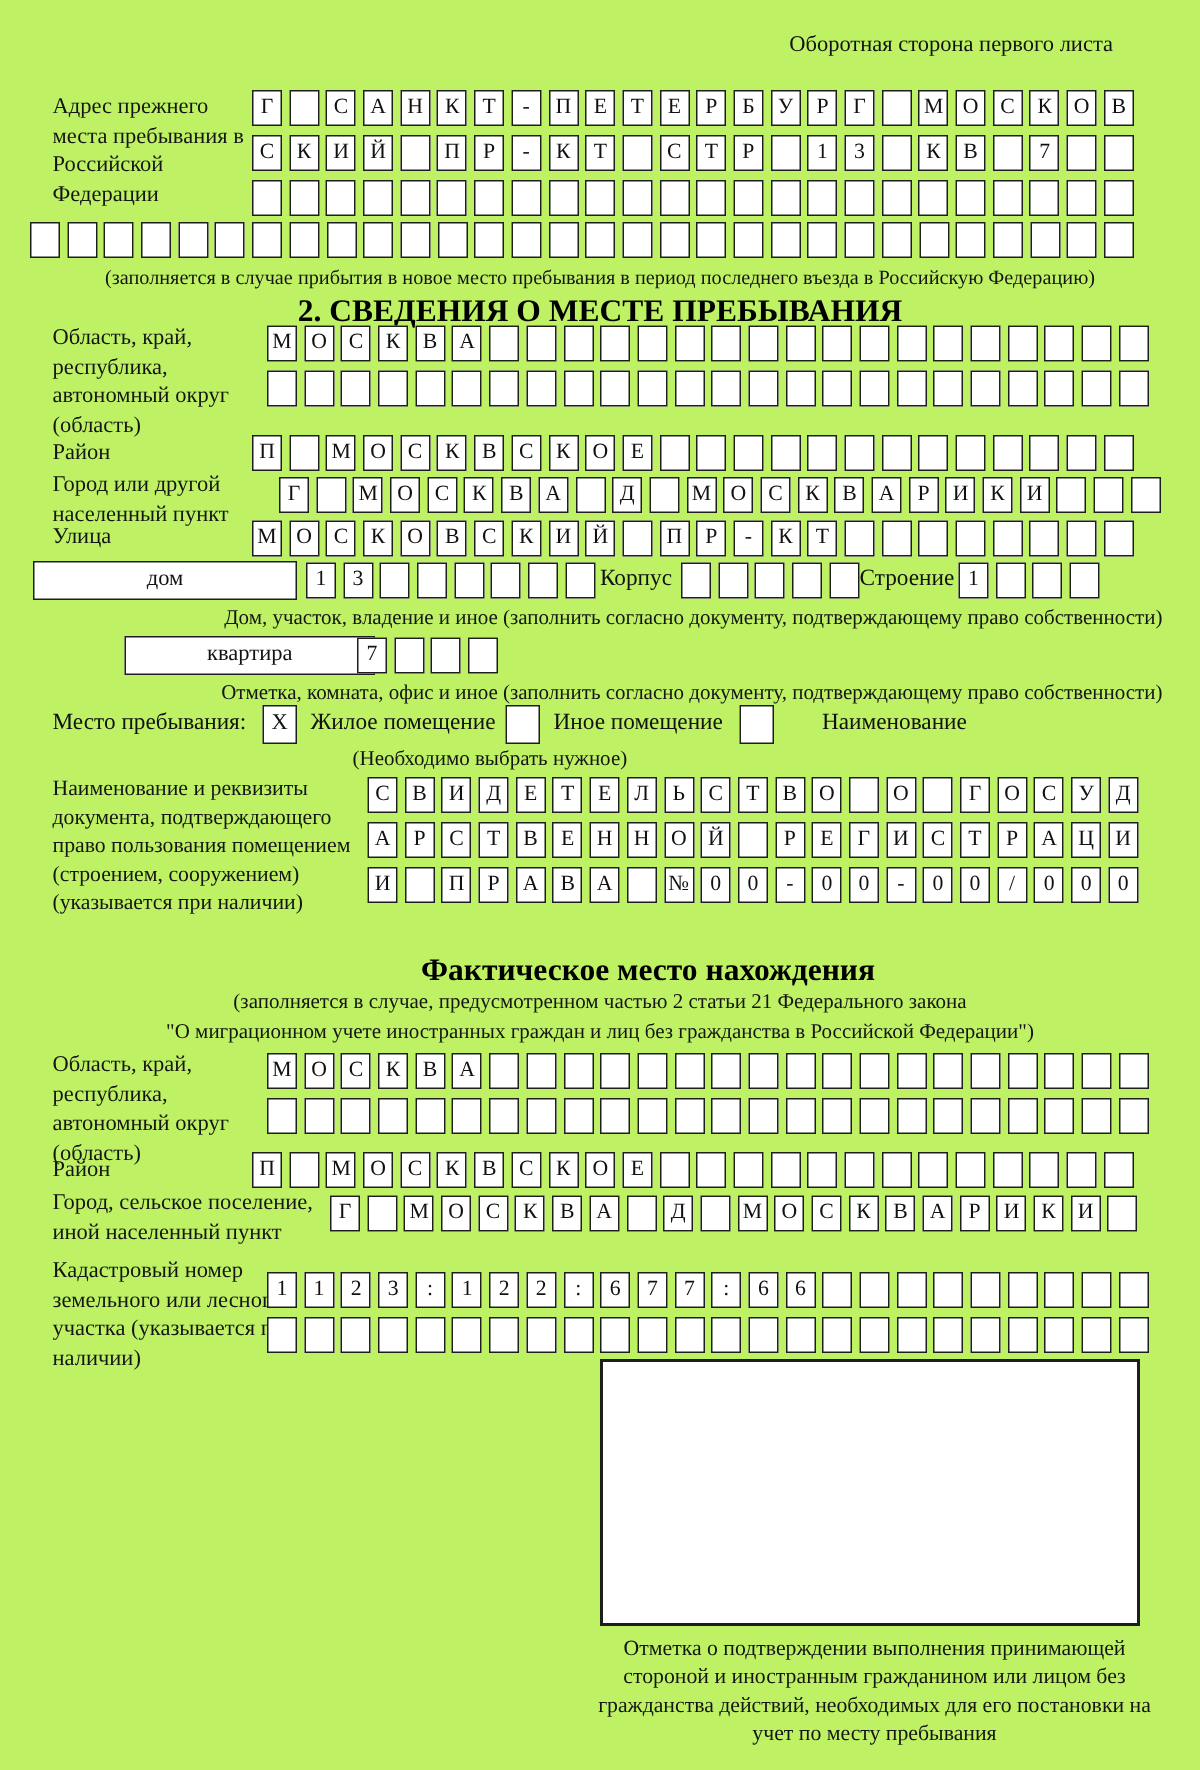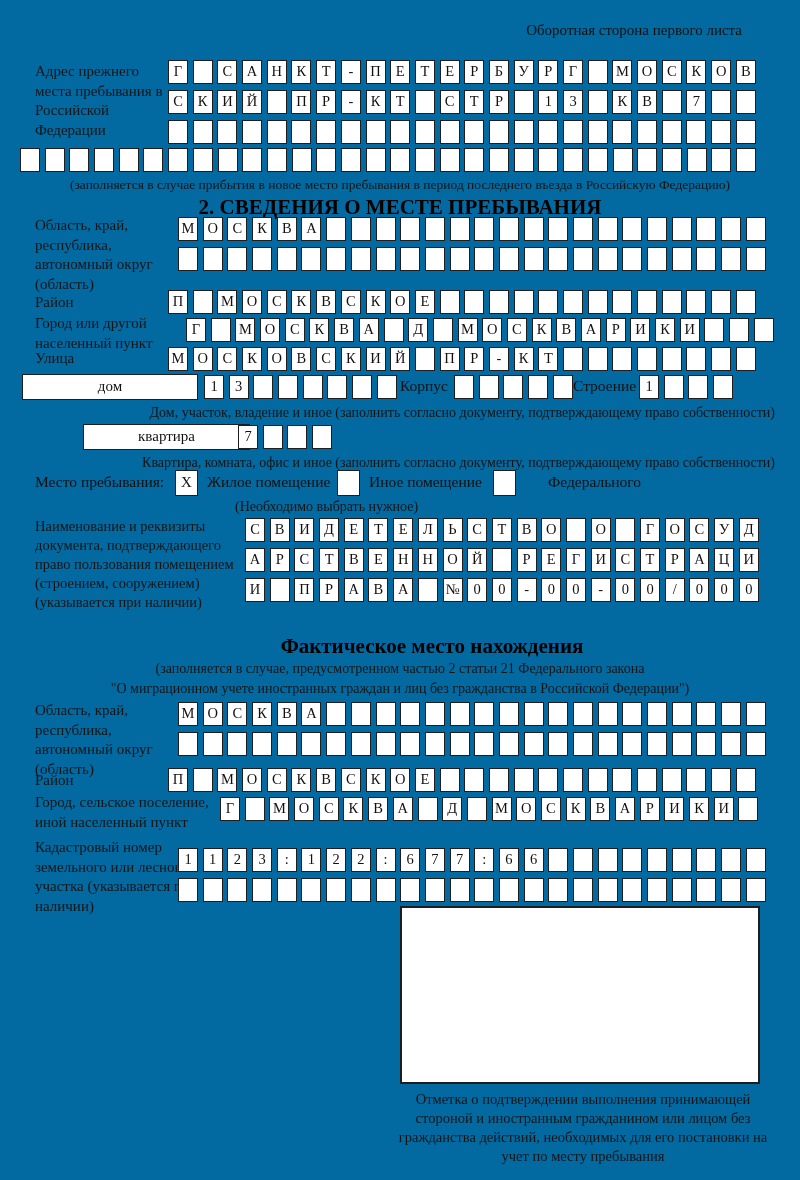--- a/index.html
+++ b/index.html
@@ -1,17 +1,17 @@
 <!DOCTYPE html>
 <html><head>
 <meta charset="utf-8">
 <style>
   html,body{margin:0;padding:0;background:#fff;}
   .page{
-    position:relative;width:800px;height:1180px;background:#0369a1;
+    position:relative;width:800px;height:1180px;background:#bef264;
     font-family:"Liberation Serif","DejaVu Serif",serif;color:#111;overflow:hidden;
   }
   .abs{position:absolute;}
   .lbl{font-size:15px;line-height:19.5px;color:#151515;}
   .cells{white-space:nowrap;height:24px;}
   .cells + .cells{margin-top:6px;}
   .cell{
     display:inline-block;box-sizing:border-box;width:20px;height:24px;
     border:1.6px solid #1e1e1e;margin-right:4.7px;background:#fff;
     text-align:center;font-size:14.5px;line-height:20px;font-weight:500;
@@ -71,30 +71,30 @@
     <div class="abs cells" style="top:1px;left:432px;"><span class="cell"></span><span class="cell"></span><span class="cell"></span><span class="cell"></span><span class="cell"></span></div>
     <div class="abs opt-label" style="top:3px;left:551px;">Строение</div>
     <div class="abs cells" style="top:1px;left:617px;"><span class="cell">1</span><span class="cell"></span><span class="cell"></span><span class="cell"></span></div>
   </div>
   <div class="abs caption" style="top:404px;left:35px;width:740px;font-size:14px;">Дом, участок, владение и иное (заполнить согласно документу, подтверждающему право собственности)</div>
 
   <div class="abs" style="top:424px;left:65px;height:28px;">
     <div class="abs widebox" style="top:0;left:0;width:167px;margin-left:18px;">квартира</div>
     <div class="abs cells" style="top:1px;left:173px;"><span class="cell">7</span><span class="cell"></span><span class="cell"></span><span class="cell"></span></div>
   </div>
-  <div class="abs caption" style="top:454px;left:35px;width:740px;font-size:14px;">Квартира, комната, офис и иное (заполнить согласно документу, подтверждающему право собственности)</div>
+  <div class="abs caption" style="top:454px;left:35px;width:740px;font-size:14px;">Отметка, комната, офис и иное (заполнить согласно документу, подтверждающему право собственности)</div>
 
   <div class="abs" style="top:470px;left:35px;width:740px;height:28px;">
     <span class="abs opt-label" style="top:3px;left:0;">Место пребывания:</span>
     <span class="abs checkbox" style="top:0;left:140px;">X</span>
     <span class="abs opt-label" style="top:3px;left:172px;">Жилое помещение</span>
     <span class="abs checkbox" style="top:0;left:302px;"></span>
     <span class="abs opt-label" style="top:3px;left:334px;">Иное помещение</span>
     <span class="abs checkbox" style="top:0;left:458px;"></span>
-    <span class="abs opt-label" style="top:3px;left:513px;">Федерального</span>
+    <span class="abs opt-label" style="top:3px;left:513px;">Наименование</span>
   </div>
   <div class="abs caption" style="top:498px;left:235px;font-size:14px;">(Необходимо выбрать нужное)</div>
 
   <div class="abs lbl" style="top:517px;left:35px;width:208px;font-size:14.5px;line-height:19px;">Наименование и реквизиты документа, подтверждающего право пользования помещением (строением, сооружением) (указывается при наличии)</div>
   <div class="abs" style="top:518px;left:245px;">
     <div class="cells"><span class="cell">С</span><span class="cell">В</span><span class="cell">И</span><span class="cell">Д</span><span class="cell">Е</span><span class="cell">Т</span><span class="cell">Е</span><span class="cell">Л</span><span class="cell">Ь</span><span class="cell">С</span><span class="cell">Т</span><span class="cell">В</span><span class="cell">О</span><span class="cell"></span><span class="cell">О</span><span class="cell"></span><span class="cell">Г</span><span class="cell">О</span><span class="cell">С</span><span class="cell">У</span><span class="cell">Д</span></div>
     <div class="cells"><span class="cell">А</span><span class="cell">Р</span><span class="cell">С</span><span class="cell">Т</span><span class="cell">В</span><span class="cell">Е</span><span class="cell">Н</span><span class="cell">Н</span><span class="cell">О</span><span class="cell">Й</span><span class="cell"></span><span class="cell">Р</span><span class="cell">Е</span><span class="cell">Г</span><span class="cell">И</span><span class="cell">С</span><span class="cell">Т</span><span class="cell">Р</span><span class="cell">А</span><span class="cell">Ц</span><span class="cell">И</span></div>
     <div class="cells"><span class="cell">И</span><span class="cell"></span><span class="cell">П</span><span class="cell">Р</span><span class="cell">А</span><span class="cell">В</span><span class="cell">А</span><span class="cell"></span><span class="cell">№</span><span class="cell">0</span><span class="cell">0</span><span class="cell">-</span><span class="cell">0</span><span class="cell">0</span><span class="cell">-</span><span class="cell">0</span><span class="cell">0</span><span class="cell">/</span><span class="cell">0</span><span class="cell">0</span><span class="cell">0</span></div>
   </div>
 

